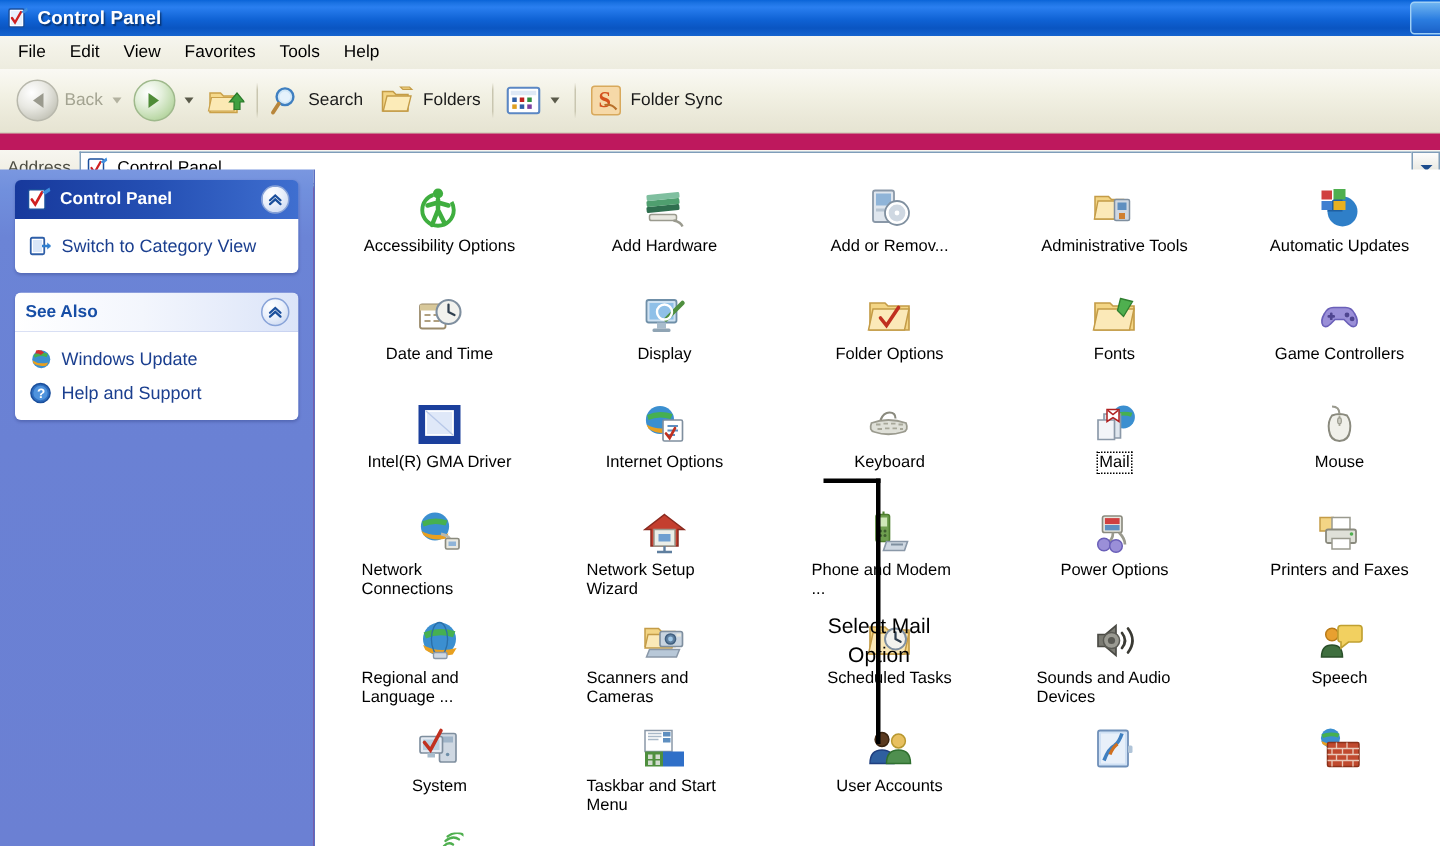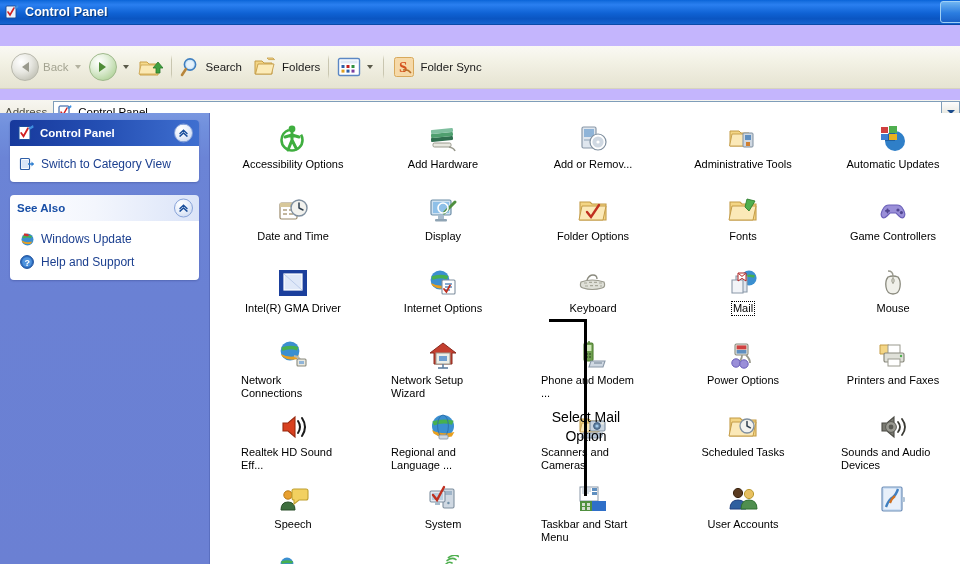--- a/index.html
+++ b/index.html
@@ -6,21 +6,21 @@
     margin: 0; padding: 0;
     width: 960px; height: 564px;
     overflow: hidden;
     background: #ffffff;
     font-family: "Liberation Sans", sans-serif;
   }
   #app {
     position: relative;
     width: 960px; height: 564px;
     overflow: hidden;
-    background: #c4b5fd;
+    background: #be185d;
   }
 
   
   .titlebar {
     position: absolute; left: 0; top: 0; width: 960px; height: 24px;
     background: linear-gradient(to bottom,
       #0a64d8 0%, #1b72e2 8%, #2a7ff0 20%, #0f62d4 55%, #0a55c2 78%, #1664cf 100%);
     display: flex; align-items: center;
     border-bottom: 1px solid #0a4aa8;
   }
@@ -220,20 +220,28 @@
         <path d="M4 8 L6 11 L10 4" stroke="#d02020" stroke-width="1.6" fill="none" stroke-linecap="round"></path>
         <path d="M10 4 L14 1 L14.5 3 L12 5 Z" fill="#3f8fe0"></path>
       </svg>
     </div>
     <div class="title-text">Control Panel</div>
     <div class="caption-btns">
       <div class="cap-btn"></div>
     </div>
   </div>
 
+  <div class="menubar">
+    <div class="menu-item">File</div>
+    <div class="menu-item">Edit</div>
+    <div class="menu-item">View</div>
+    <div class="menu-item">Favorites</div>
+    <div class="menu-item">Tools</div>
+    <div class="menu-item">Help</div>
+  </div>
 
   <div class="toolbar">
     <div style="width:8px"></div>
 
     <div class="tb-btn">
       <div class="nav-circle back">
         <div class="arrow-l"></div>
       </div>
       <div class="tb-label disabled">Back</div>
     </div>
@@ -601,28 +609,20 @@
                 <path d="M3 6 h9 l2 2 h6 v7 h-17 z" fill="#f3d585" stroke="#c49c47" stroke-width="1"></path>
                 <rect x="11" y="6" width="12" height="9" fill="#ffffff" stroke="#9a9a8e" stroke-width="1"></rect>
                 <rect x="7" y="14" width="20" height="9" rx="1.4" fill="#dfe0d8" stroke="#8a8a7e" stroke-width="1.2"></rect>
                 <rect x="11" y="20" width="12" height="7" fill="#ffffff" stroke="#9a9a8e" stroke-width="1"></rect>
                 <circle cx="24" cy="17" r="1.2" fill="#4faf4f"></circle>
               </svg></div>
             <div class="cp-label">Printers and Faxes</div>
           </div>
           <div class="cp-item">
             <div class="cp-icon"><svg width="32" height="32" viewBox="0 0 32 32">
-                <path d="M6 12 h5 l7 -6 v20 l-7 -6 h-5 z" fill="#d8401f" stroke="#9a2a10" stroke-width="1.1"></path>
-                <path d="M21 10 q4 6 0 12" stroke="#1a1a1a" stroke-width="2" fill="none" stroke-linecap="round"></path>
-                <path d="M25 7 q6 9 0 18" stroke="#1a1a1a" stroke-width="2" fill="none" stroke-linecap="round"></path>
-              </svg></div>
-            <div class="cp-label">Realtek HD Sound Eff...</div>
-          </div>
-          <div class="cp-item">
-            <div class="cp-icon"><svg width="32" height="32" viewBox="0 0 32 32">
                 <circle cx="16" cy="15" r="11" fill="#3b8fd0"></circle>
                 <path d="M5.4 10.6 q10 -4 21.2 -.8 l-1.6 4 q-9.4 -2.8 -18 .8 z" fill="#46b050"></path>
                 <path d="M5 19 q9.4 5.4 22.4 2 l-2.6 4.4 q-11 2 -18.2 -3 z" fill="#e8a020"></path>
                 <ellipse cx="16" cy="15" rx="5.4" ry="11" fill="none" stroke="#2a6fa8" stroke-width=".9"></ellipse>
                 <rect x="12" y="24" width="9" height="4" rx="1" fill="#cfd8e2" stroke="#8a98a8" stroke-width=".9"></rect>
               </svg></div>
             <div class="cp-label">Regional and Language ...</div>
           </div>
           <div class="cp-item">
             <div class="cp-icon"><svg width="32" height="32" viewBox="0 0 32 32">

